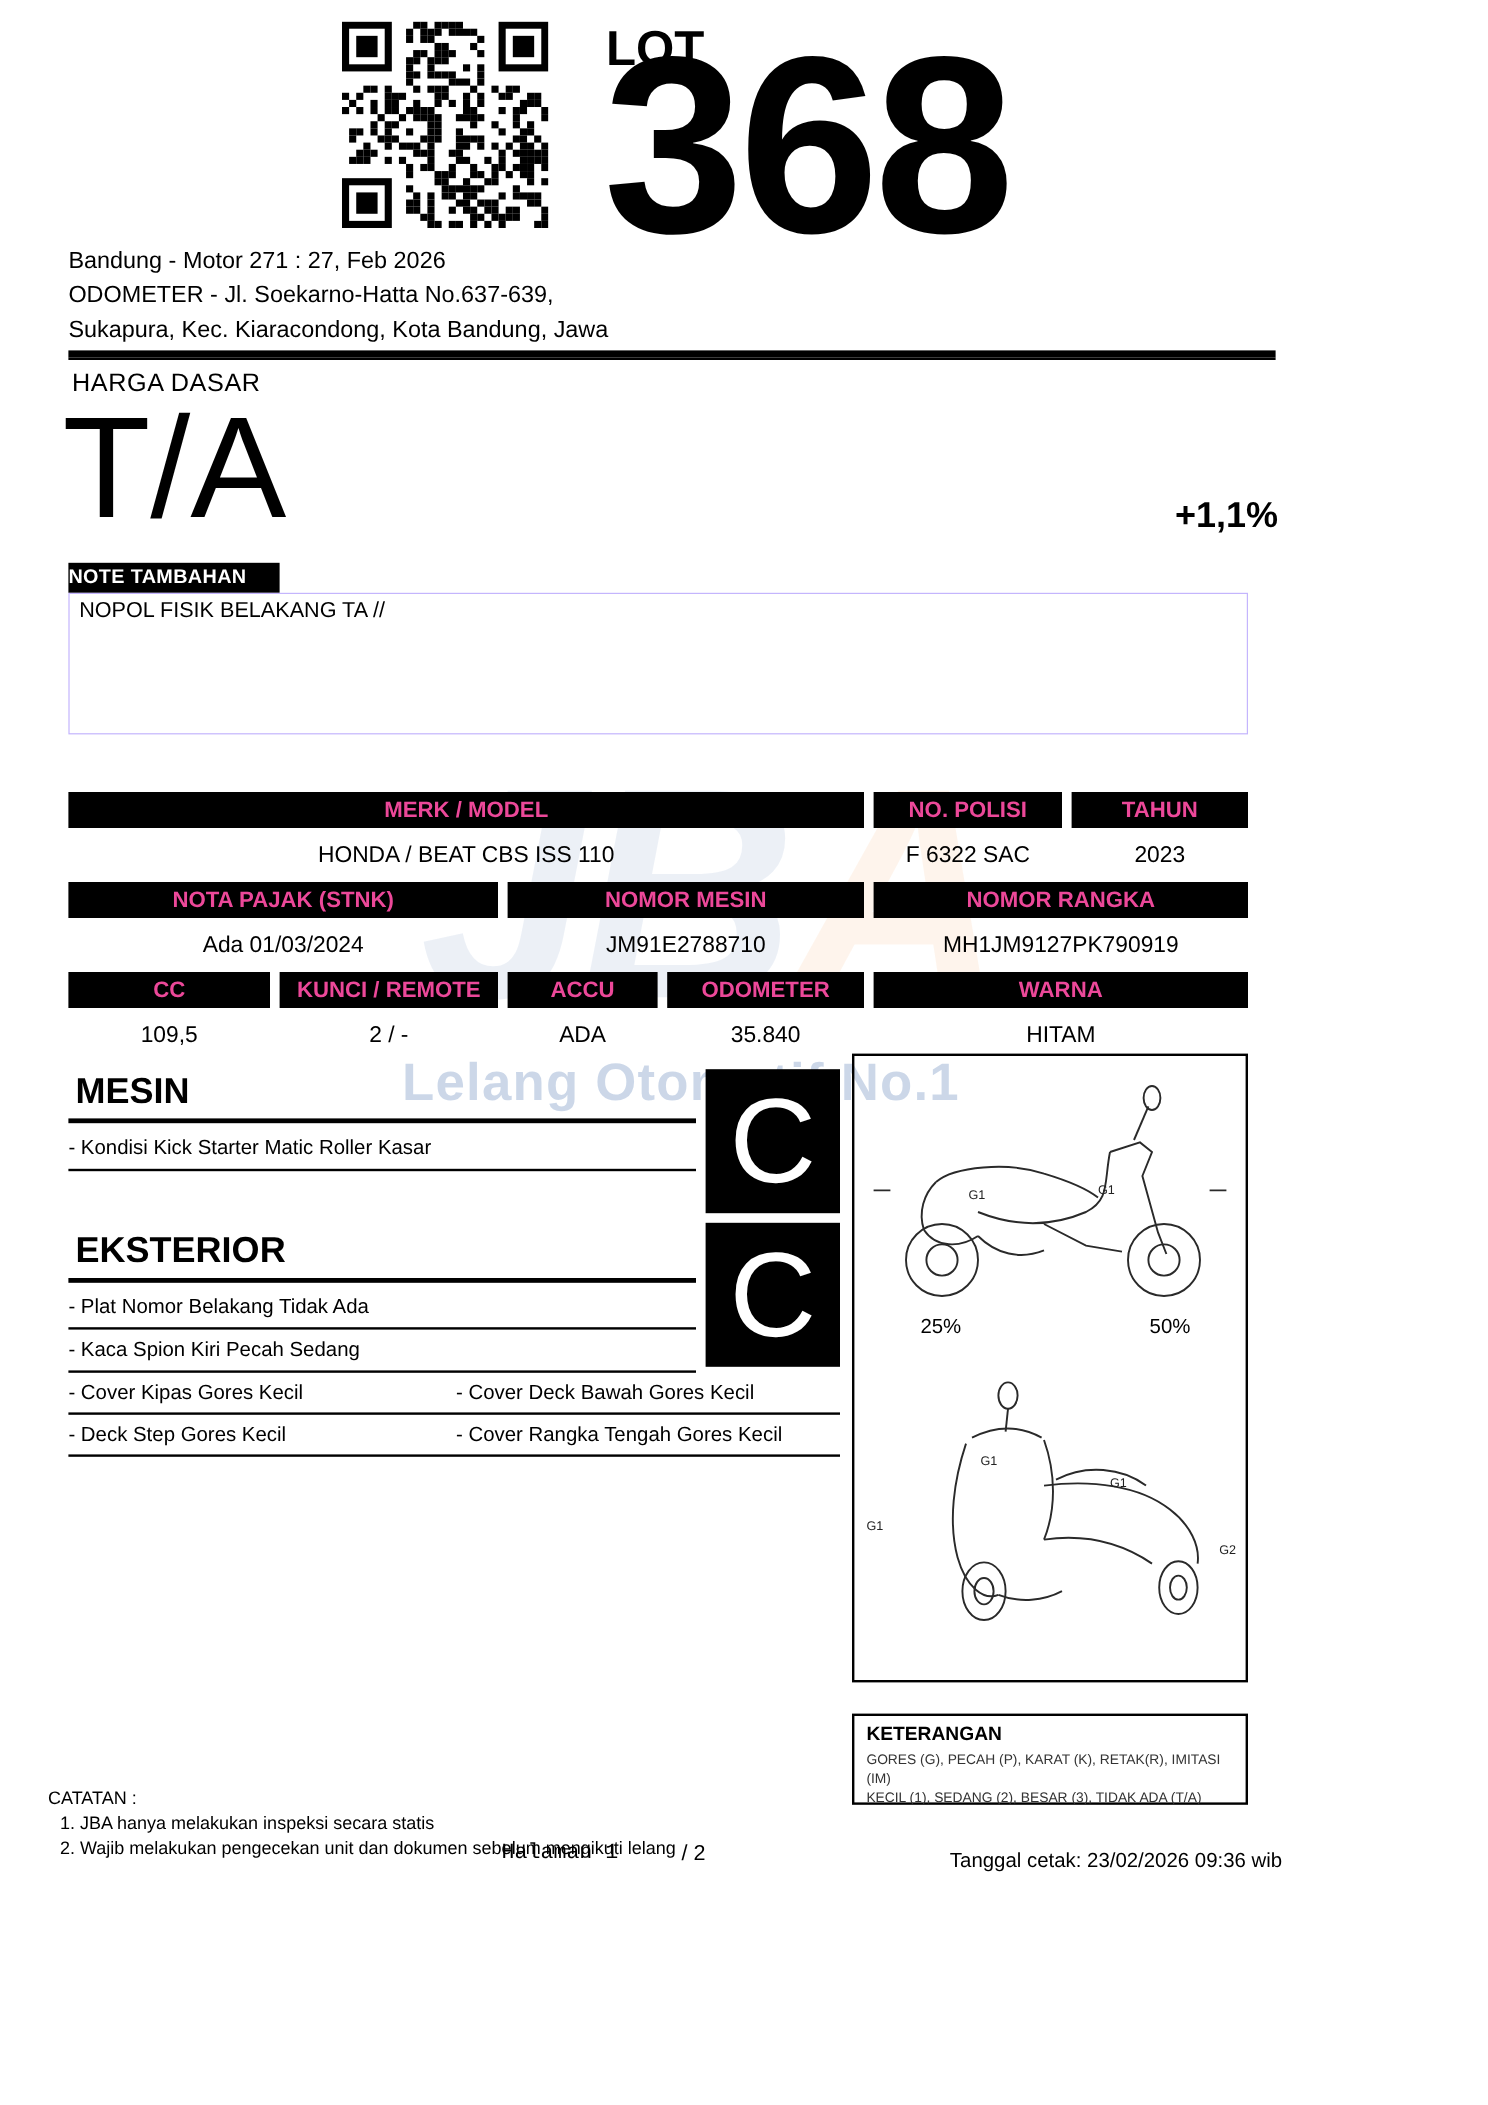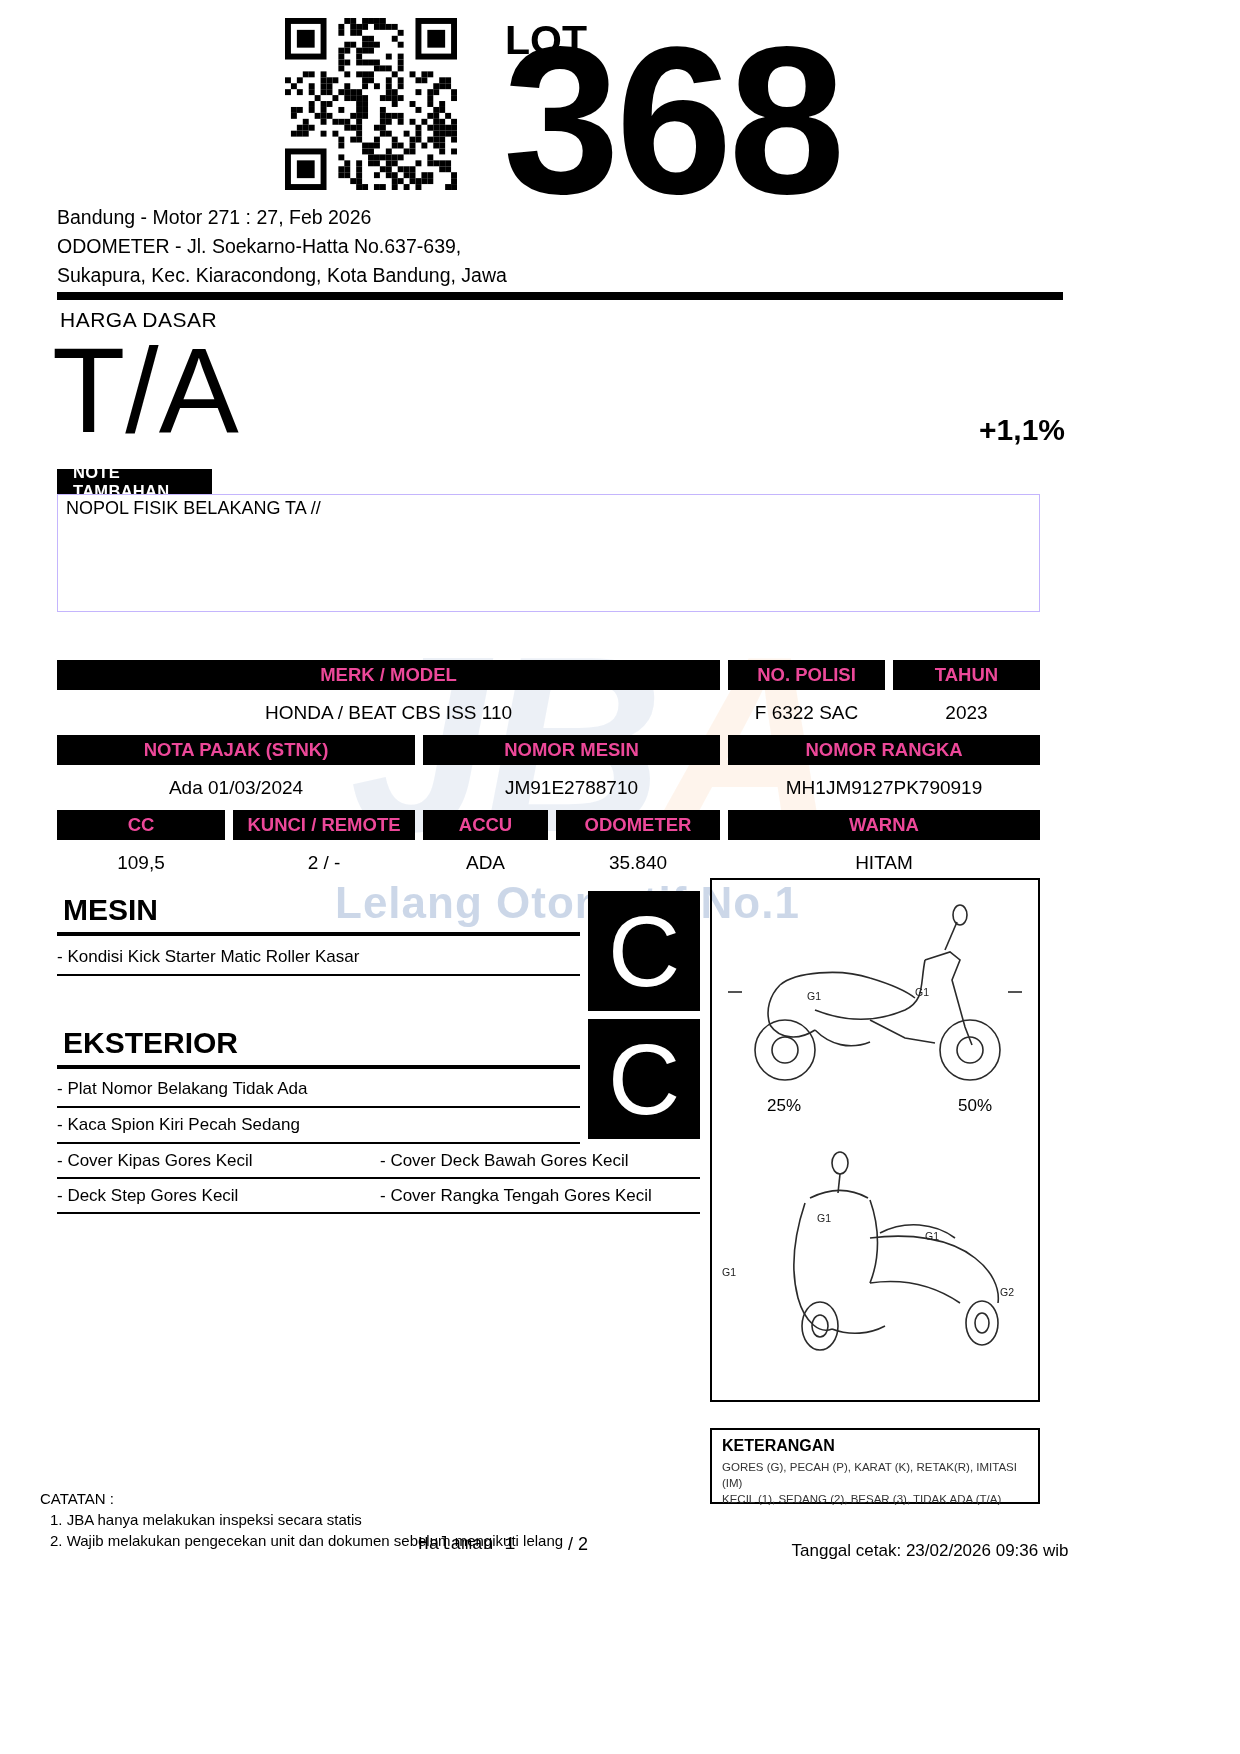--- a/index.html
+++ b/index.html
@@ -35,23 +35,23 @@
   .lot-number { left: 503px; top: 16px; font-size: 210px; font-weight: 700; line-height: 1; letter-spacing: -4px; }
   .addr { left: 57px; top: 203px; font-size: 19.5px; line-height: 29px; }
 
   .divider { left: 57px; top: 292px; width: 1006px; height: 4px;
     border-top: 6px solid #000; border-bottom: 2px solid #000; }
 
   .harga-label { left: 60px; top: 308px; font-size: 21px; letter-spacing: 0.5px; }
   .harga-value { left: 52px; top: 330px; font-size: 120px; line-height: 1; }
   .increment  { left: 925px; top: 413px; width: 140px; text-align: right; font-size: 30px; font-weight: 700; }
 
-  .note-bar { left: 57px; top: 469px; width: 155px; height: 25px;
+  .note-bar { left: 57px; top: 469px; width: 176px; height: 25px;
     background:#000; color:#fff; font-size: 16.5px; font-weight: 700;
-    display:flex; align-items:center; padding-left:16px; letter-spacing:0.3px; }
+    display:flex; align-items:center; padding-left:0; letter-spacing:0.3px; }
   .note-box { left: 57px; top: 494px; width: 983px; height: 118px;
     border: 1px solid #c4b5fd; padding: 3px 8px; font-size: 18px; }
 
   
   .spec-table { left: 57px; top: 660px; width: 983px; }
   .spec-row { display: flex; gap: 8px; }
   .spec-row.hdr { height: 30px; }
   .spec-row.val { height: 45px; }
   .hcell { background:#000; color:#ec4899; font-weight:700; font-size:18.5px;
     display:flex; align-items:center; justify-content:center; height:30px; }
@@ -497,21 +497,21 @@
         <path d="M150 145 C 185 140, 215 148, 240 165"></path>
         <ellipse cx="262" cy="185" rx="16" ry="22"></ellipse>
         <ellipse cx="262" cy="185" rx="7" ry="10"></ellipse>
         <path d="M160 95 C 185 82, 215 85, 235 100"></path>
         <path d="M112 191 C 130 198, 150 196, 165 188"></path>
       </g>
     </svg>
     <span class="abs gmark" style="left:10px; top:386px;">G1</span>
     <span class="abs gmark" style="left:105px; top:332px;">G1</span>
     <span class="abs gmark" style="left:213px; top:350px;">G1</span>
-    <span class="abs gmark" style="left:288px; top:406px;">G2</span>
+    <span class="abs gmark" style="left:304px; top:406px;">G2</span>
   </div>
 
   <div class="abs keterangan-box">
     <div class="ket-title">KETERANGAN</div>
     <div class="ket-line">GORES (G), PECAH (P), KARAT (K), RETAK(R), IMITASI (IM)</div>
     <div class="ket-line">KECIL (1), SEDANG (2), BESAR (3), TIDAK ADA (T/A)</div>
   </div>
 
   <div class="abs catatan">
     <div>CATATAN :</div>

